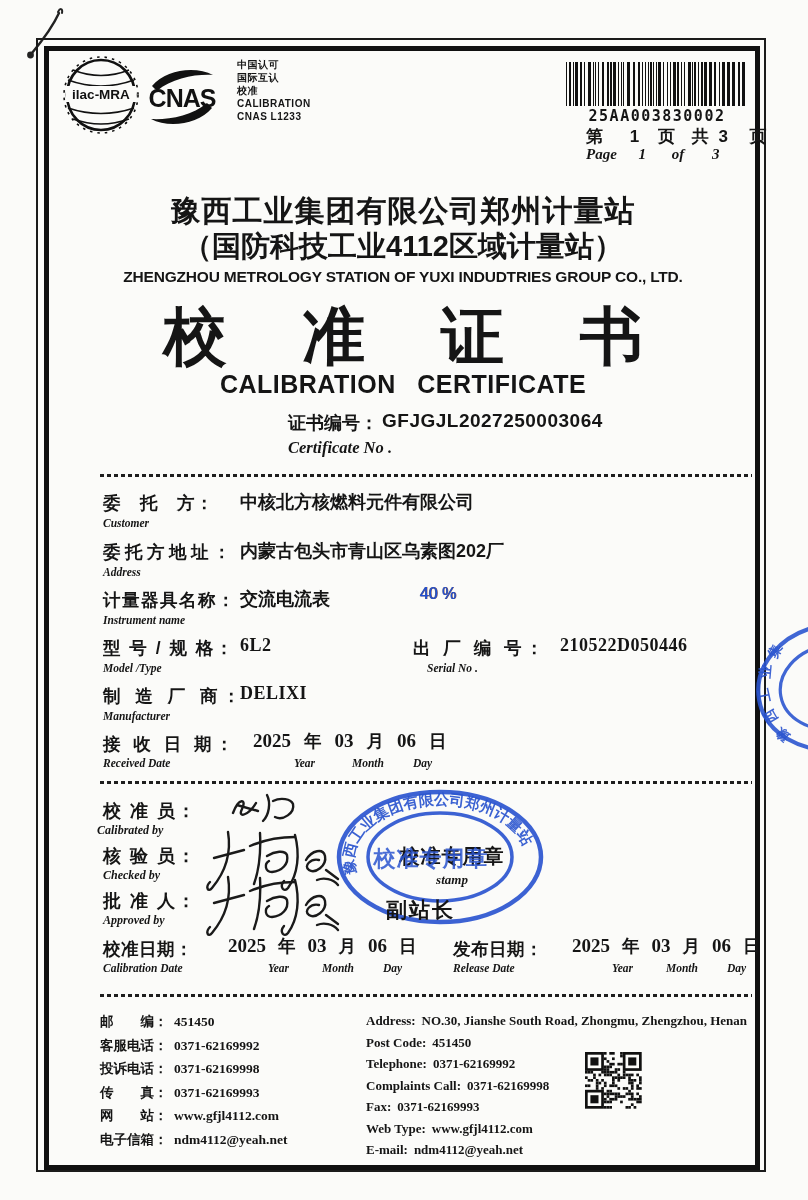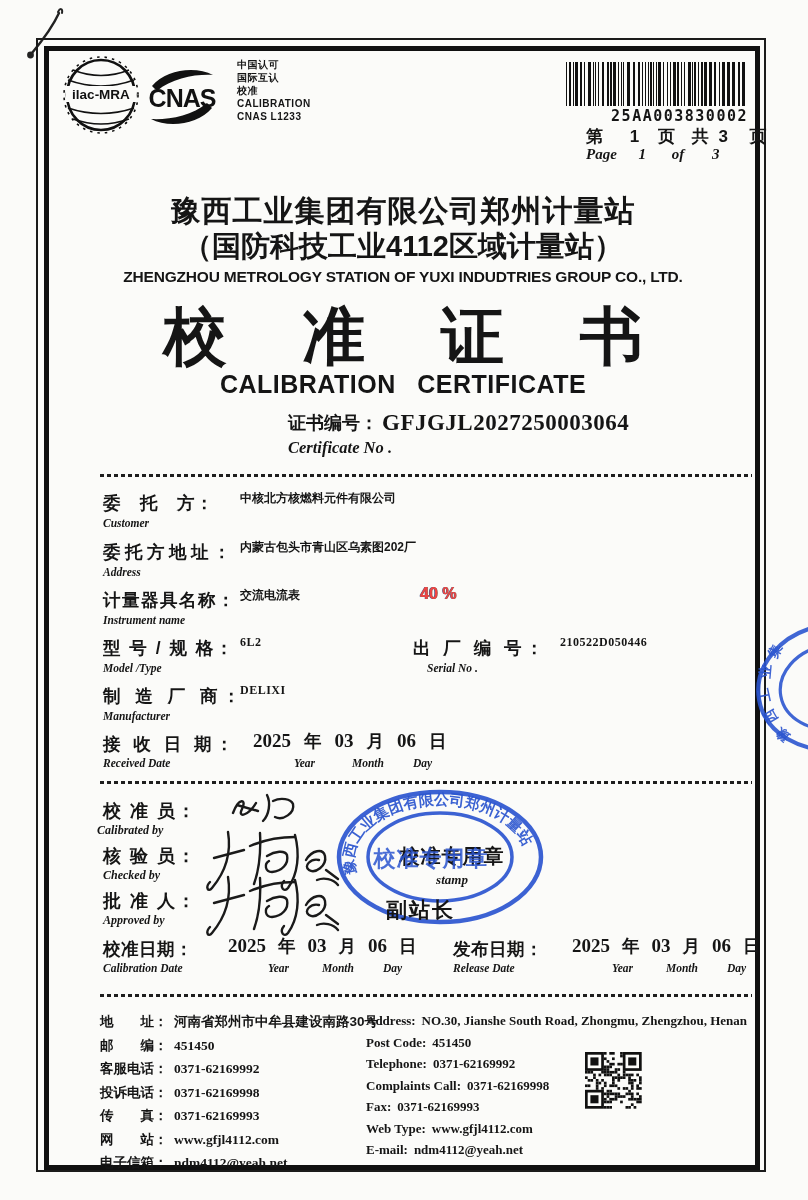--- a/index.html
+++ b/index.html
@@ -19,43 +19,43 @@
   .pagerow-en{font-size:15px;font-weight:700;font-style:italic;font-family:"Liberation Serif",serif;}
   .pagerow-en span{display:inline-block;text-align:right;}
   
   .org-cn{left:50px;width:706px;text-align:center;font-size:30px;font-weight:800;letter-spacing:1px;}
   .org-sub{left:50px;width:706px;text-align:center;font-size:29px;font-weight:800;}
   .org-en{left:50px;width:706px;text-align:center;font-size:15.5px;font-weight:700;letter-spacing:-.2px;}
   .doc-title{left:50px;width:706px;text-align:center;font-size:63px;font-weight:800;letter-spacing:30px;padding-left:30px;box-sizing:border-box;white-space:nowrap;font-family:"Liberation Serif",serif;}
   .doc-title-en{left:50px;width:706px;text-align:center;font-size:25px;font-weight:700;word-spacing:14px;letter-spacing:.5px;}
   
   .certno-label{font-size:18px;font-weight:800;}
-  .certno-value{font-size:23px;font-weight:700;font-family:Liberation Serif, serif;letter-spacing:.5px;}
+  .certno-value{font-size:19px;font-weight:700;font-family:Liberation Sans, sans-serif;letter-spacing:.5px;}
   .certno-sub{font-size:16.5px;font-weight:700;font-style:italic;font-family:"Liberation Serif",serif;}
   
   .flabel{font-size:17.5px;font-weight:800;white-space:nowrap;}
-  .fvalue{font-size:12px;font-weight:700;white-space:nowrap;}
+  .fvalue{font-size:18px;font-weight:700;white-space:nowrap;}
   .serif-val{font-family:"Liberation Serif",serif;letter-spacing:.5px;}
   .fsub{font-size:11.5px;font-weight:700;font-style:italic;font-family:"Liberation Serif",serif;}
   .datebits{display:flex;align-items:baseline;}
   .datebits .n{font-family:"Liberation Serif",serif;font-weight:700;font-size:19px;}
   .datebits .u{font-weight:800;font-size:17.5px;}
   
   .siglabel{font-size:18px;font-weight:800;letter-spacing:2px;white-space:nowrap;text-align:center;}
   .sigsub{font-size:12px;font-weight:700;font-style:italic;font-family:"Liberation Serif",serif;}
   .sig-stroke{stroke:#1a1a1a;stroke-width:2.4;fill:none;stroke-linecap:round;stroke-linejoin:round;}
   .role-note{font-size:21px;font-weight:800;letter-spacing:2px;}
   
   .foot-col{display:flex;flex-direction:column;gap:5.5px;}
   .foot-row{display:flex;align-items:baseline;white-space:nowrap;}
   .foot-label{font-size:13.5px;font-weight:800;width:72px;}
   .foot-value{font-size:13.5px;font-weight:700;font-family:"Liberation Serif",serif;margin-left:2px;}
   .foot-row-en{font-size:13px;font-weight:700;font-family:"Liberation Serif",serif;white-space:nowrap;}
   .foot-row-en .lbl{margin-right:6px;}
-  .note-pct{font-size:16px;font-weight:700;color:#ef4444;text-shadow:.6px 0 0 #8a5a4a,-.6px 0 0 #4a5a8a;}
+  .note-pct{font-size:16px;font-weight:400;color:#1d4ed8;text-shadow:.6px 0 0 #8a5a4a,-.6px 0 0 #4a5a8a;}
 </style>
 </head>
 <body>
 
 <div class="canvas">
 
   <svg class="abs" style="left:22px;top:4px;" width="46" height="58">
     <path d="M36 8 C38 4 41 4 40 9" stroke="#222" stroke-width="2" fill="none" stroke-linecap="round"></path>
     <path d="M37 9 C31 22 20 37 10 49" stroke="#222" stroke-width="2.4" fill="none" stroke-linecap="round"></path>
     <circle cx="8.5" cy="51" r="3.4" fill="#222"></circle>
@@ -132,21 +132,21 @@
       <rect x="138" y="0" width="3" height="44" fill="#111"></rect>
       <rect x="143" y="0" width="3" height="44" fill="#111"></rect>
       <rect x="148" y="0" width="2" height="44" fill="#111"></rect>
       <rect x="153" y="0" width="1" height="44" fill="#111"></rect>
       <rect x="156" y="0" width="3" height="44" fill="#111"></rect>
       <rect x="161" y="0" width="3" height="44" fill="#111"></rect>
       <rect x="166" y="0" width="3" height="44" fill="#111"></rect>
       <rect x="172" y="0" width="2" height="44" fill="#111"></rect>
       <rect x="176" y="0" width="3" height="44" fill="#111"></rect>
     </svg>
-  <div class="abs barcode-num" style="left:566px;top:107px;width:182px;text-align:right;">25AA003830002</div>
+  <div class="abs barcode-num" style="left:566px;top:107px;width:182px;text-align:center;">25AA003830002</div>
 
   <div class="abs pagerow" style="left:586px;top:125px;">
     <span>第</span>
     <span style="margin-left:22px;">1</span>
     <span style="margin-left:14px;">页</span>
     <span style="margin-left:12px;">共</span>
     <span style="margin-left:5px;">3</span>
     <span style="margin-left:17px;">页</span>
   </div>
   <div class="abs pagerow-en" style="left:586px;top:146px;">
@@ -285,24 +285,20 @@
     <span class="u">日</span>
   </div>
   <span class="abs fsub" style="left:453px;top:962px;">Release Date</span>
   <span class="abs fsub" style="left:612px;top:962px;">Year</span>
   <span class="abs fsub" style="left:666px;top:962px;">Month</span>
   <span class="abs fsub" style="left:727px;top:962px;">Day</span>
 
   <div class="abs divider" style="left:100px;top:994px;width:652px;"></div>
 
   <div class="abs foot-col" style="left:100px;top:1013px;">
-    <div class="foot-row">
-        <span class="foot-label">地　　址：</span>
-        <span class="foot-value" style="font-family:'Liberation Sans',sans-serif;">河南省郑州市中牟县建设南路30号</span>
-      </div>
     <div class="foot-row">
         <span class="foot-label">邮　　编：</span>
         <span class="foot-value">451450</span>
       </div>
     <div class="foot-row">
         <span class="foot-label">客服电话：</span>
         <span class="foot-value">0371-62169992</span>
       </div>
     <div class="foot-row">
         <span class="foot-label">投诉电话：</span>

